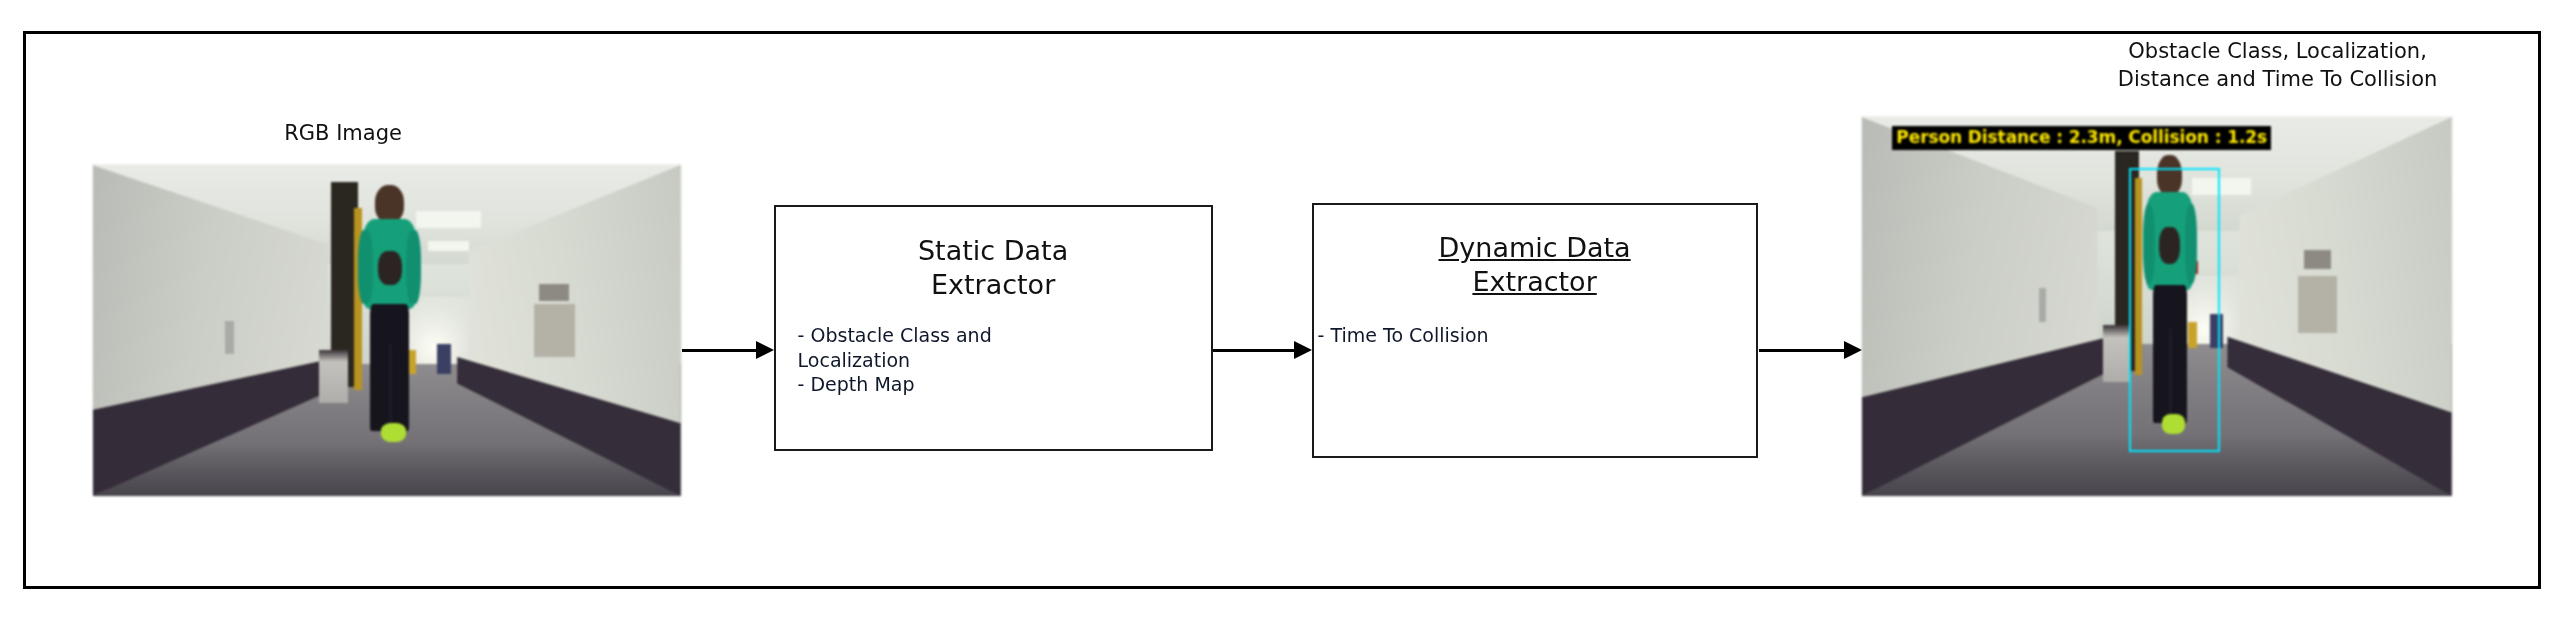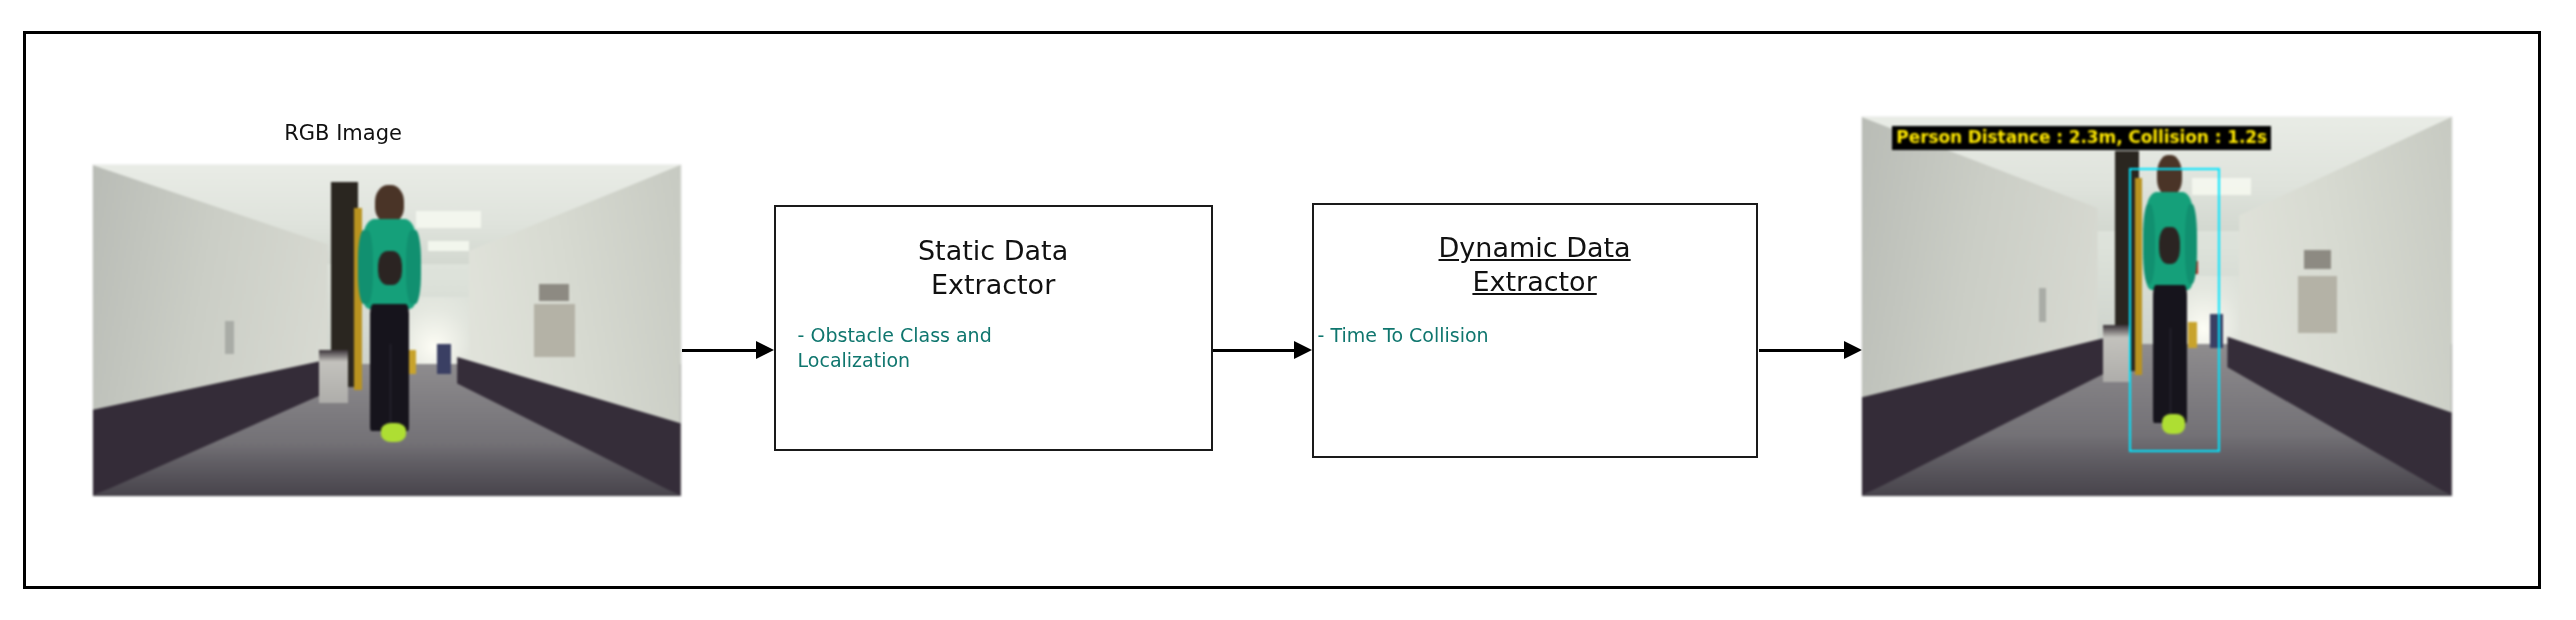--- a/index.html
+++ b/index.html
@@ -212,21 +212,21 @@
     text-align: center;
     font-size: 27px;
     line-height: 34px;
     color: #111111;
     white-space: pre-line;
   }
   .proc-bullets {
     position: absolute;
     font-size: 19px;
     line-height: 24.6px;
-    color: #0f766e;
+    color: #0f172a;
   }
   .proc-bullets .bullet-line { display: block; white-space: pre-line; }
 
   
   .arrow { position: absolute; height: 20.5px; }
   .arrow .shaft {
     position: absolute;
     left: 0;
     top: 9px;
     height: 2.7px;
@@ -289,20 +289,21 @@
     <div class="shaft" style="width:77px;"></div>
     <div class="head" style="left:74px;"></div>
   </div>
 
   <div class="proc-box" style="left:748px; top:171px; width:439px; height:246px;padding-left:22px;">
     <div class="proc-title" style="top:27px;">Static Data
 Extractor</div>
     <div class="proc-bullets" style="left:22px; top:116px; right:13.7px;">
       <span class="bullet-line">- Obstacle Class and
   Localization</span>
+      <span class="bullet-line">- Depth Map</span>
     </div>
   </div>
 
   <div class="arrow" style="left:1187px; top:306px; width:101px;">
     <div class="shaft" style="width:83px;"></div>
     <div class="head" style="left:81px;"></div>
   </div>
 
   <div class="proc-box" style="left:1286px; top:169px; width:446px; height:255px;">
     <div class="proc-title" style="top:26px;text-decoration:underline;">Dynamic Data
@@ -310,20 +311,22 @@
     <div class="proc-bullets" style="left:4px; top:118px; right:13.7px;">
       <span class="bullet-line">- Time To Collision</span>
     </div>
   </div>
 
   <div class="arrow" style="left:1733px; top:306px; width:106px;">
     <div class="shaft" style="width:87px;"></div>
     <div class="head" style="left:85px;"></div>
   </div>
 
+  <div class="caption" style="left:1999px; top:3.4px; width:506px;">Obstacle Class, Localization,
+Distance and Time To Collision</div>
 
   <div class="photo photo-blur" style="left:1836px; top:83px; width:590px; height:379px;">
     <div class="scene">
       <div class="backwall"></div>
       <div class="ceiling"></div>
       <div class="ceiling-light" style="left:56%; top:16%; width:10%; height:4.5%;"></div>
       <div class="far-glow" style="left:50%; top:42%; width:16%; height:28%;"></div>
       <div class="floor"></div>
       <div class="floor-shadow"></div>
       <div class="wall-left"></div>

